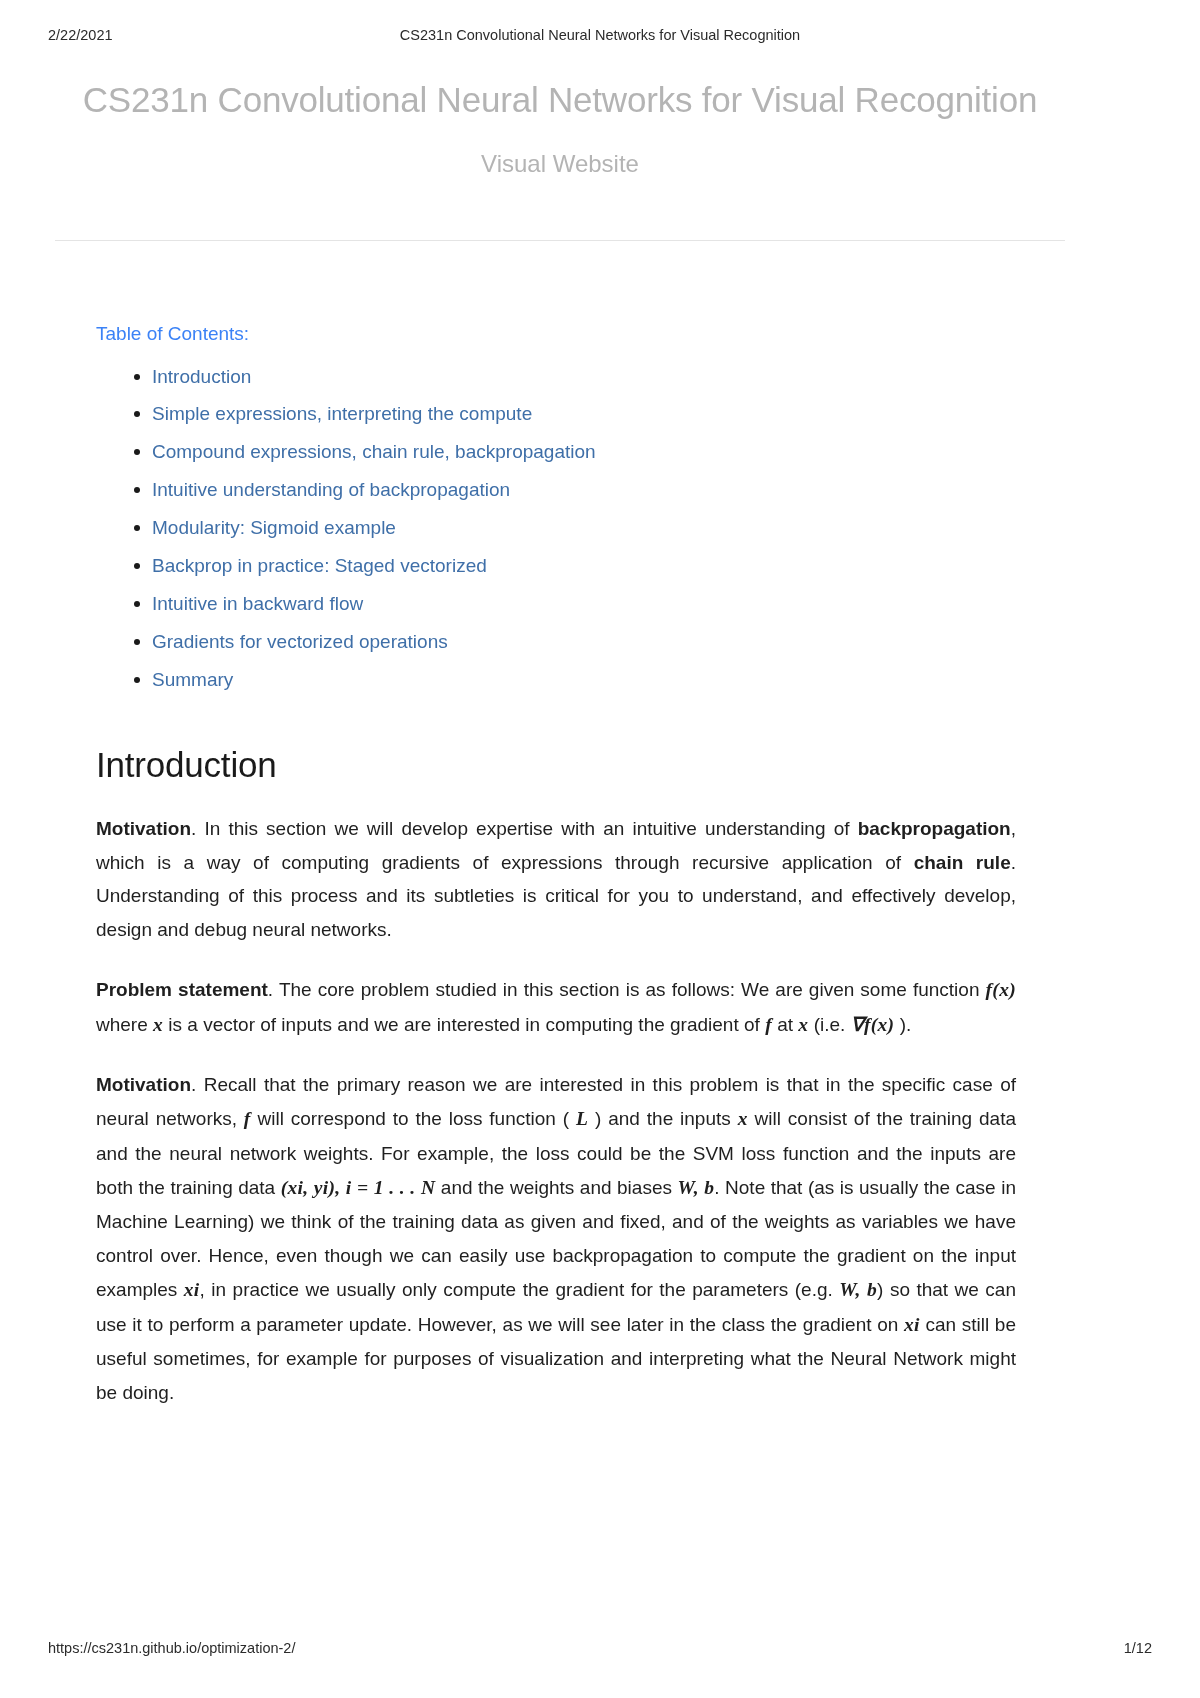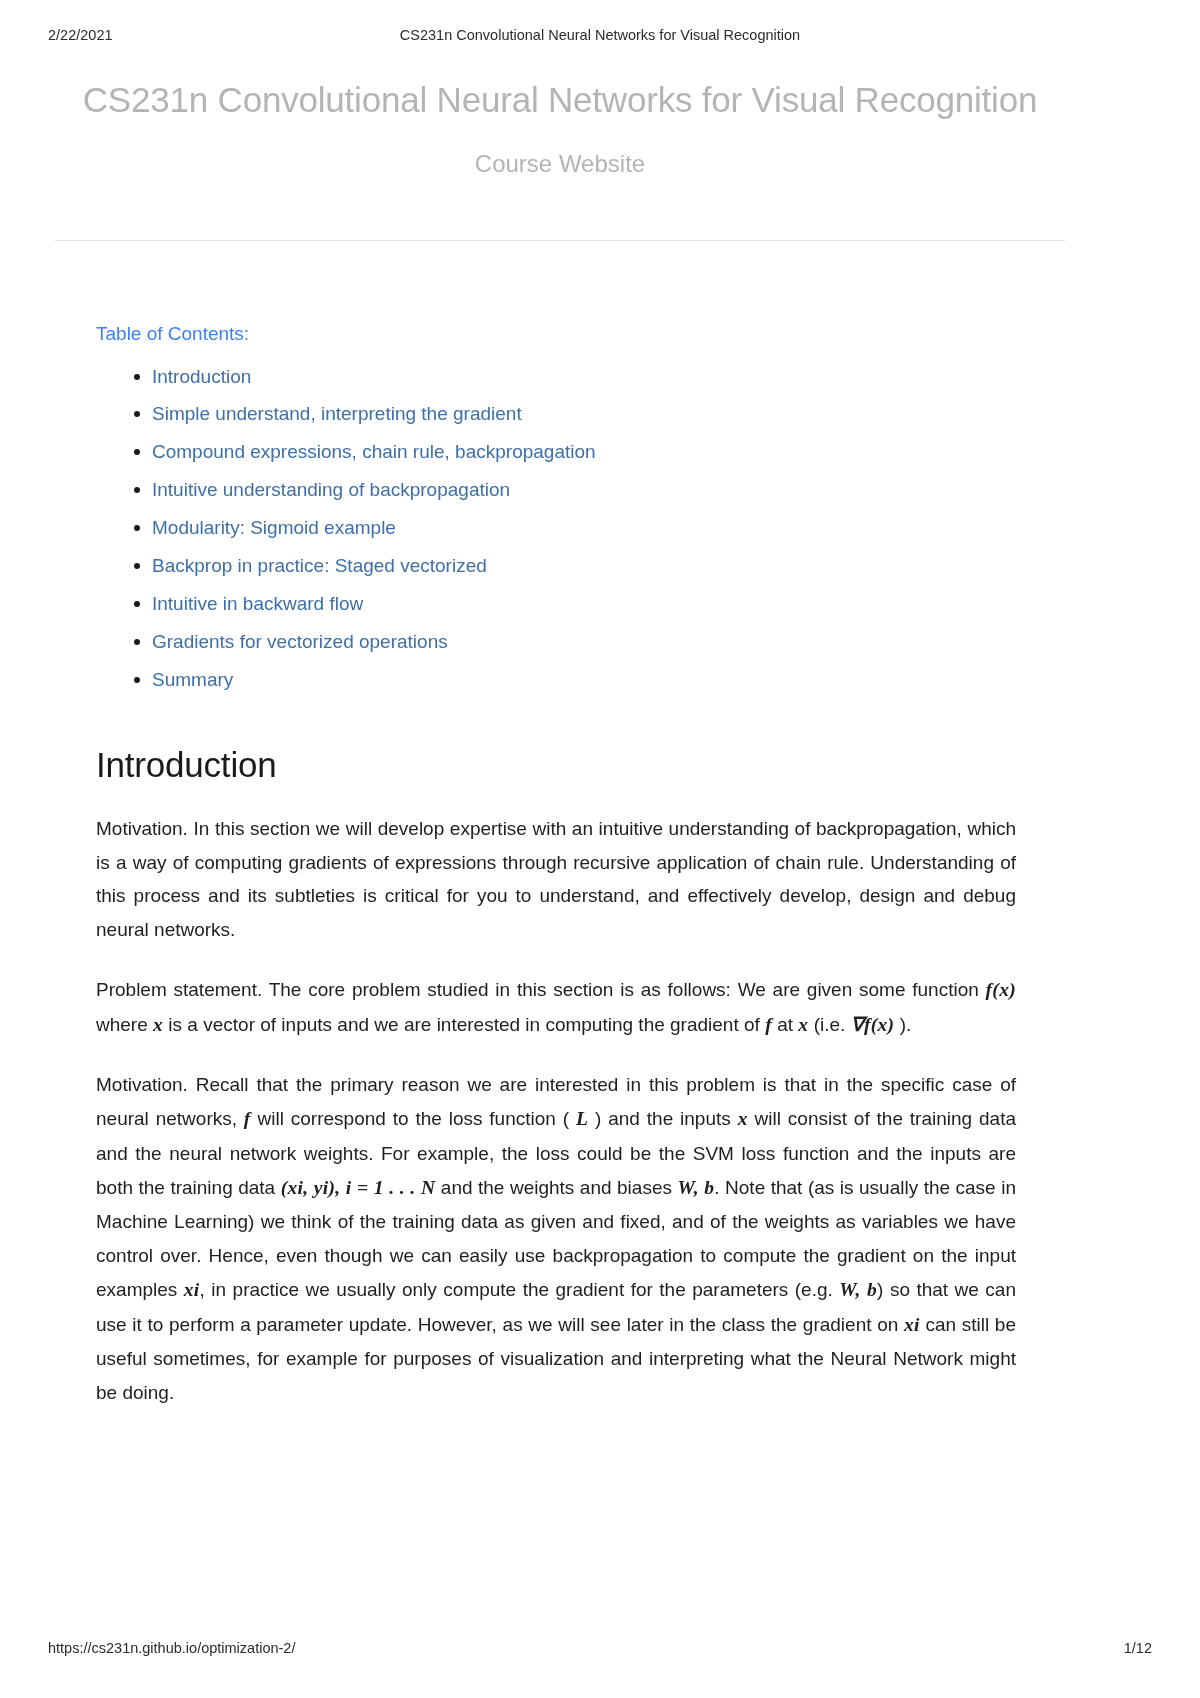--- a/index.html
+++ b/index.html
@@ -141,52 +141,52 @@
   }
 
   p.body {
     font-size: 19px;
     line-height: 1.78;
     color: #1f1f1f;
     text-align: justify;
     margin: 0 0 26px 0;
     text-justify: inter-word;
   }
-  p.body b { font-weight: normal; }
+  p.body b { font-weight: bold; }
 
   .mjx {
     font-family: Liberation Serif, serif;
     font-style: italic;
     font-weight: bold;
     font-size: 19.5px;
     letter-spacing: 0.3px;
     white-space: nowrap;
   }
 </style>
 </head>
 <body>
 
 <div class="print-header">
   <span class="ph-date">2/22/2021</span>
   <span class="ph-title">CS231n Convolutional Neural Networks for Visual Recognition</span>
 </div>
 
 <div class="masthead">
   <div class="site-title">CS231n Convolutional Neural Networks for Visual Recognition</div>
-  <div class="site-subtitle">Course Website</div>
+  <div class="site-subtitle">Visual Website</div>
 </div>
 <div class="masthead-rule"></div>
 
 <div class="content">
 
   <div class="toc-label">Table of Contents:</div>
 
   <ul class="toc">
     <li><a href="#">Introduction</a></li>
-    <li><a href="#">Simple understand, interpreting the gradient</a></li>
+    <li><a href="#">Simple expressions, interpreting the compute</a></li>
     <li><a href="#">Compound expressions, chain rule, backpropagation</a></li>
     <li><a href="#">Intuitive understanding of backpropagation</a></li>
     <li><a href="#">Modularity: Sigmoid example</a></li>
     <li><a href="#">Backprop in practice: Staged vectorized</a></li>
     <li><a href="#">Intuitive in backward flow</a></li>
     <li><a href="#">Gradients for vectorized operations</a></li>
     <li><a href="#">Summary</a></li>
   </ul>
 
   <h1 class="section-heading">Introduction</h1>

